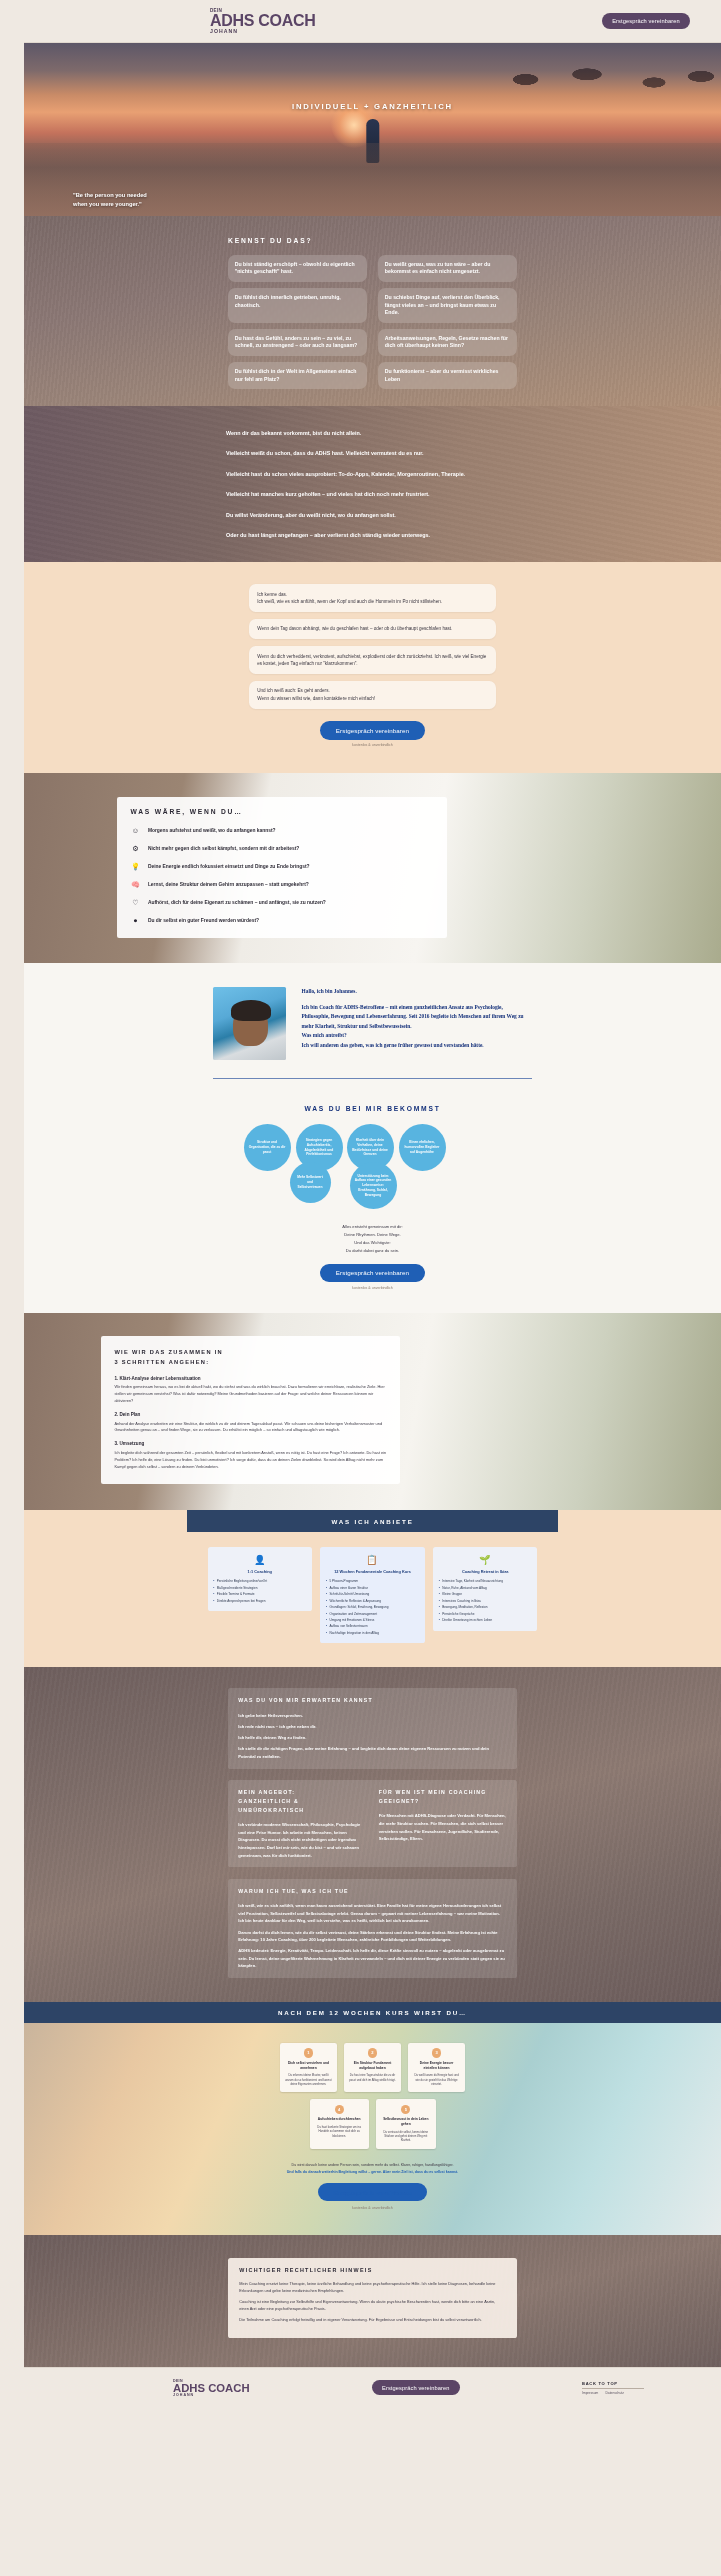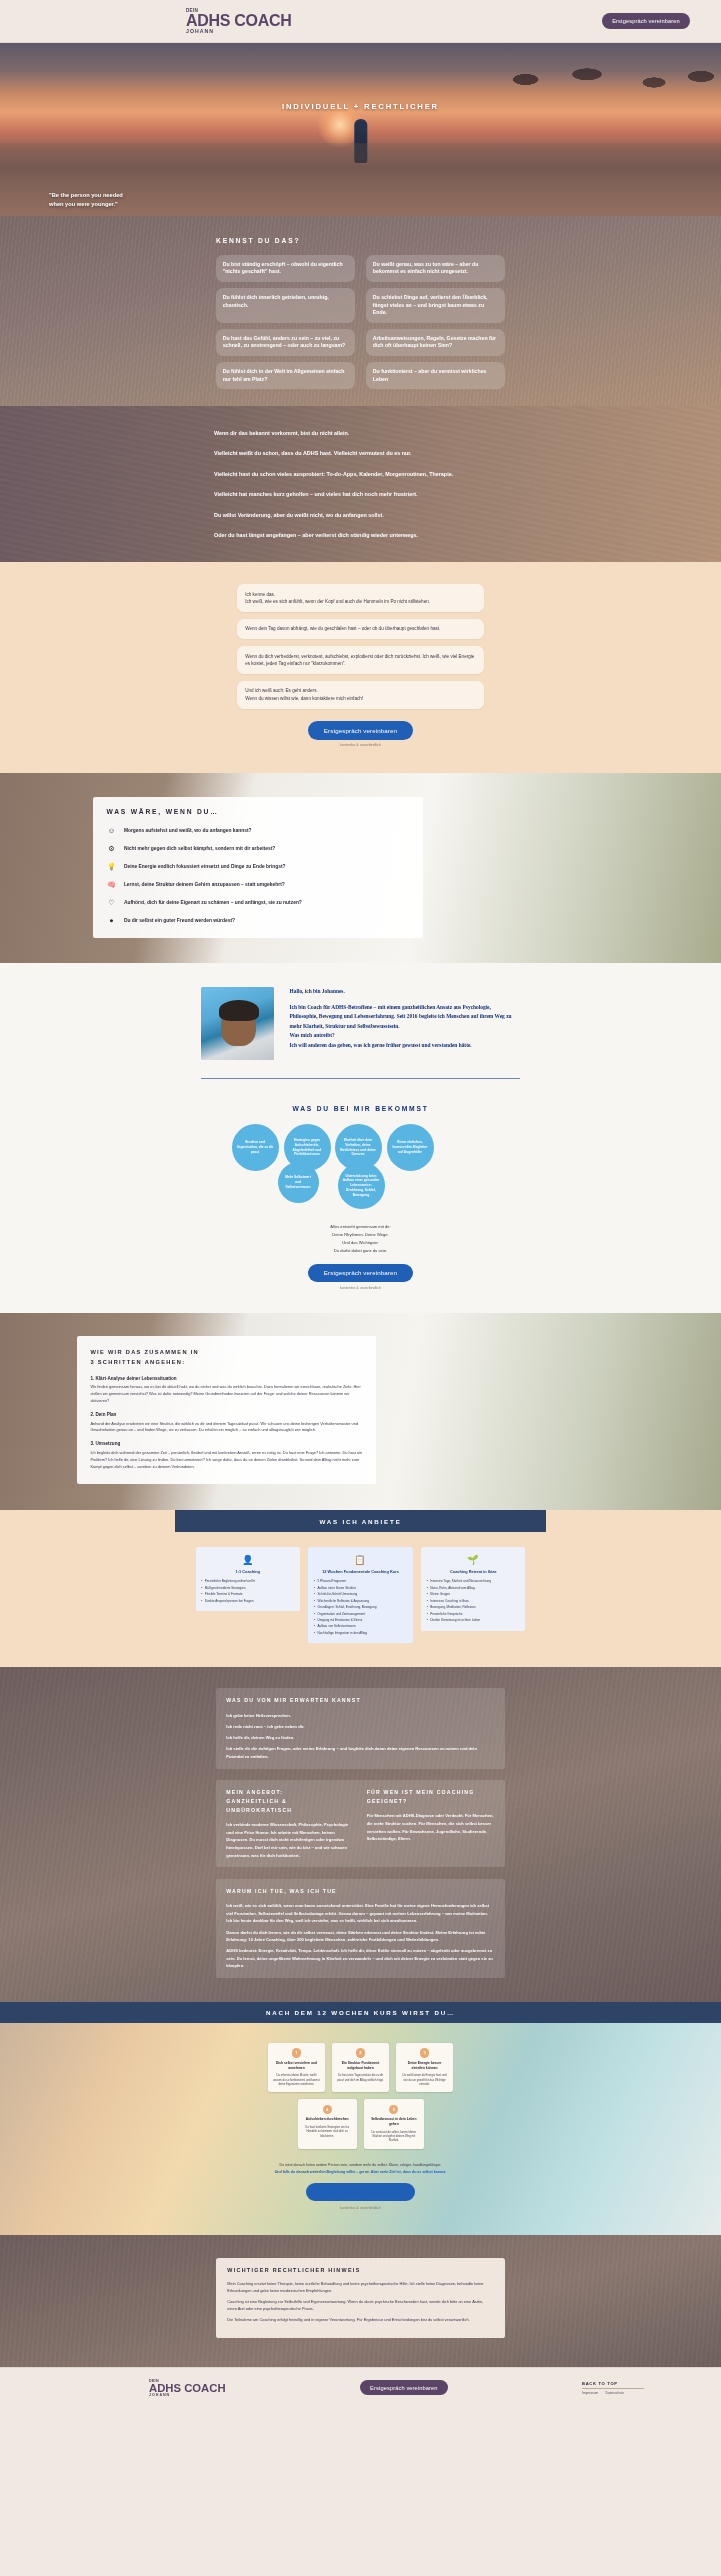--- a/index.html
+++ b/index.html
@@ -4,21 +4,21 @@
 <title>Dein ADHS Coach Johann</title>
 <style>
   * { margin:0; padding:0; box-sizing:border-box; }
   html,body { width:721px; }
   body {
     font-family:"Liberation Sans", sans-serif;
     background:#efe9e2;
     color:#2d2a37;
     -webkit-font-smoothing:antialiased;
   }
-  .page { width:721px; position:relative; overflow:hidden; }
+  .page { width:721px; position:relative; overflow:hidden;padding-left:24px; }
 
   
   .site-header{
     height:43px; background:#efe9e2; display:flex; align-items:center;
     justify-content:space-between; padding:0 31px; border-bottom:0.5px solid #e0d8cf;
   }
   .brand{ display:flex; flex-direction:column; align-items:center; margin-left:155px;}
   .brand .pre{ font-size:4.6px; letter-spacing:0.3px; color:#4b3b55; font-weight:700; align-self:flex-start;}
   .brand .name{ font-size:16px; font-weight:900; letter-spacing:-0.3px; color:#5b4566; line-height:.95; }
   .brand .sub{ font-size:5.2px; letter-spacing:1px; color:#4b3b55; font-weight:700; align-self:flex-start;}
@@ -239,21 +239,21 @@
     </div>
     <button class="btn-cta">Erstgespräch vereinbaren</button>
   </header>
 
   <section class="hero">
     <div class="sun"></div>
     <div class="palms"></div>
     <div class="figure"></div>
     <div class="water"></div>
     <div class="hero-title">
-      <div>INDIVIDUELL + RECHTLICHER</div>
+      <div>INDIVIDUELL + GANZHEITLICH</div>
     </div>
     <div class="hero-quote">
       <div>"Be the person you needed</div>
       <div>when you were younger."</div>
     </div>
   </section>
 
   <section class="kennst">
     <div class="kennst-inner">
       <h2>KENNST DU DAS?</h2>

